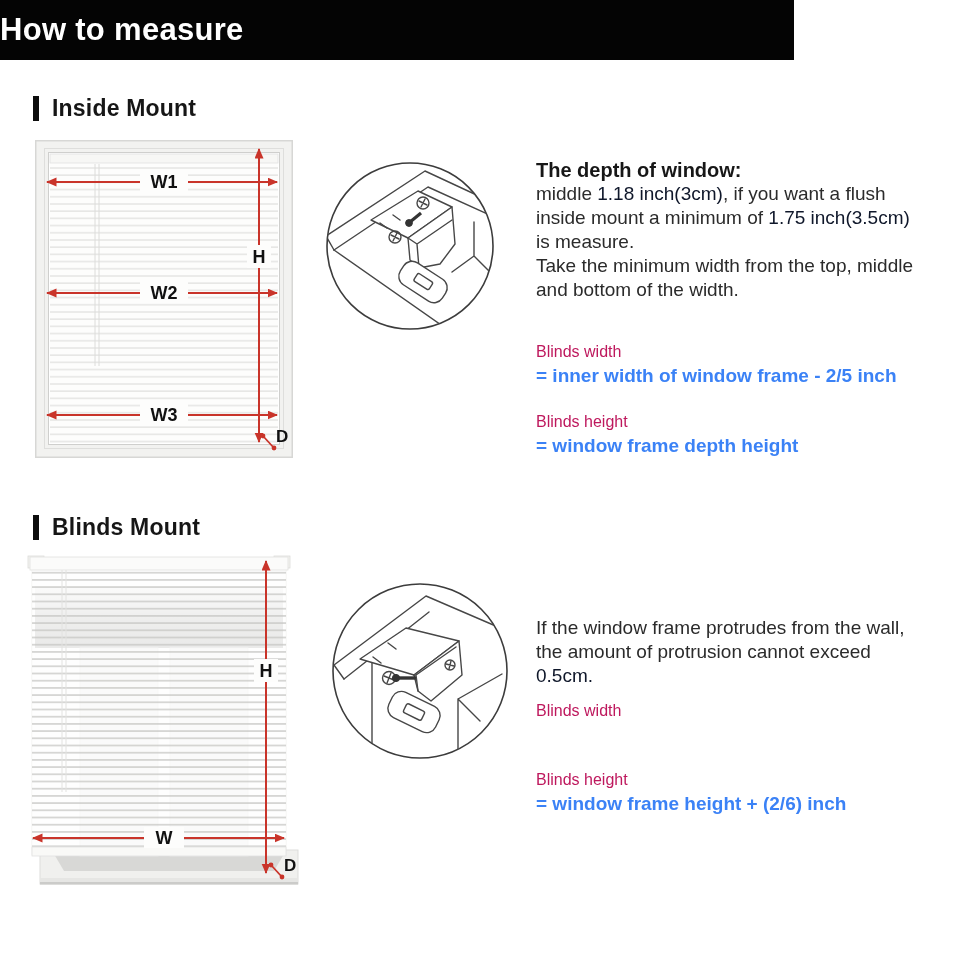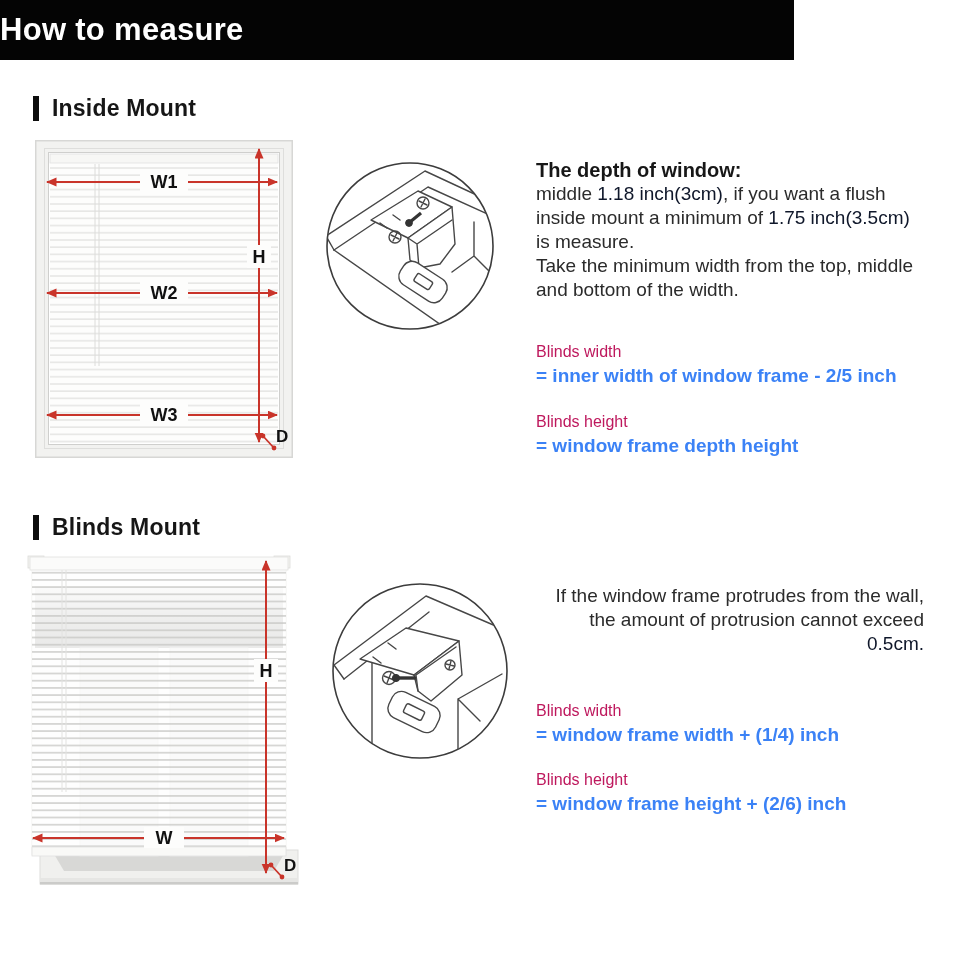--- a/index.html
+++ b/index.html
@@ -26,21 +26,21 @@
 
   .textblock{position:absolute;font-size:19px;line-height:24px;color:#2b2b2b;}
   .tb-title{font-weight:bold;font-size:20px;color:#171717;}
   .red{color:#0f172a;}
   .rule .rule-label{font-weight:normal;font-size:16px;line-height:24px;color:#be185d;}
   .rule .rule-formula{font-weight:bold;font-size:19px;line-height:24px;color:#3b82f6;}
 
   #inside-depth{left:536px;top:158px;width:382px;}
   #inside-width-rule{left:536px;top:340px;width:402px;}
   #inside-height-rule{left:536px;top:410px;width:402px;}
-  #outside-note{left:536px;top:584px;width:388px;text-align:right;}
+  #outside-note{left:536px;top:616px;width:388px;}
   #outside-width-rule{left:536px;top:699px;width:402px;}
   #outside-height-rule{left:536px;top:768px;width:402px;}
 </style>
 </head>
 <body>
 
 <div class="canvas">
 
   <div class="banner">
     <div class="title">How to measure</div>
@@ -230,21 +230,20 @@
       <rect x="-10" y="-5" width="20" height="10" rx="2" fill="none"></rect>
     </g>
   </svg>
 
   <div class="textblock" id="outside-note">
     <span>If the window frame protrudes from the wall, the amount of protrusion cannot exceed </span><span class="red">0.5cm.</span>
   </div>
 
   <div class="textblock rule" id="outside-width-rule">
     <div class="rule-label">Blinds width</div>
-    <div class="rule-formula">= window frame width + (1/4) inch</div>
   </div>
 
   <div class="textblock rule" id="outside-height-rule">
     <div class="rule-label">Blinds height</div>
     <div class="rule-formula">= window frame height + (2/6) inch</div>
   </div>
 
 </div>
 
 </body></html>

